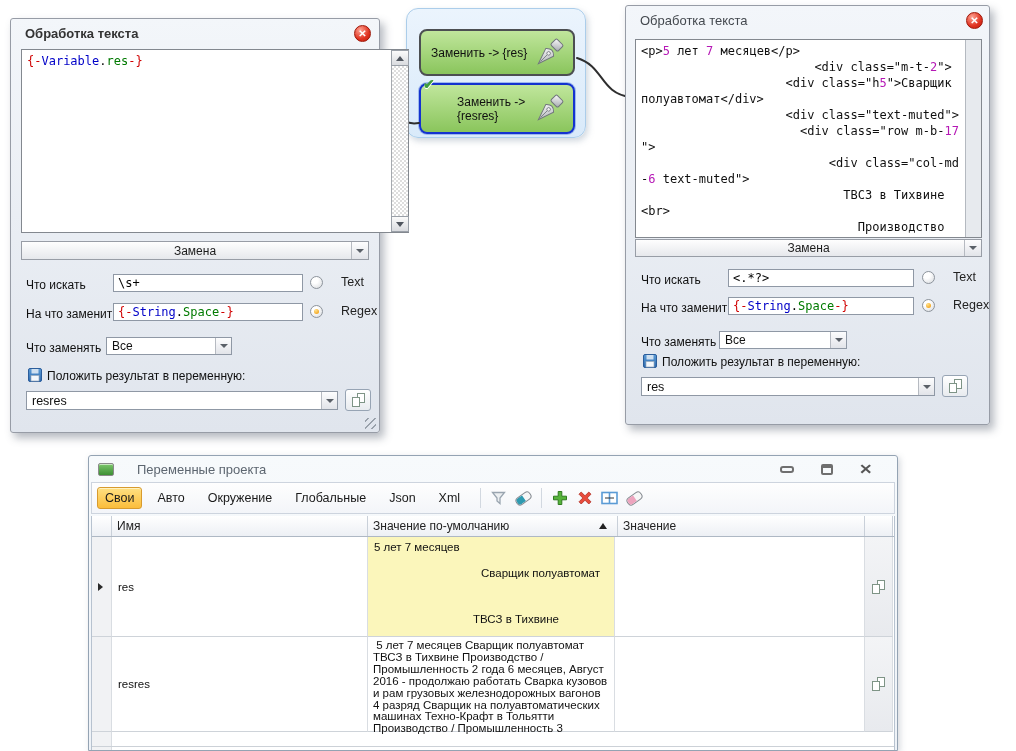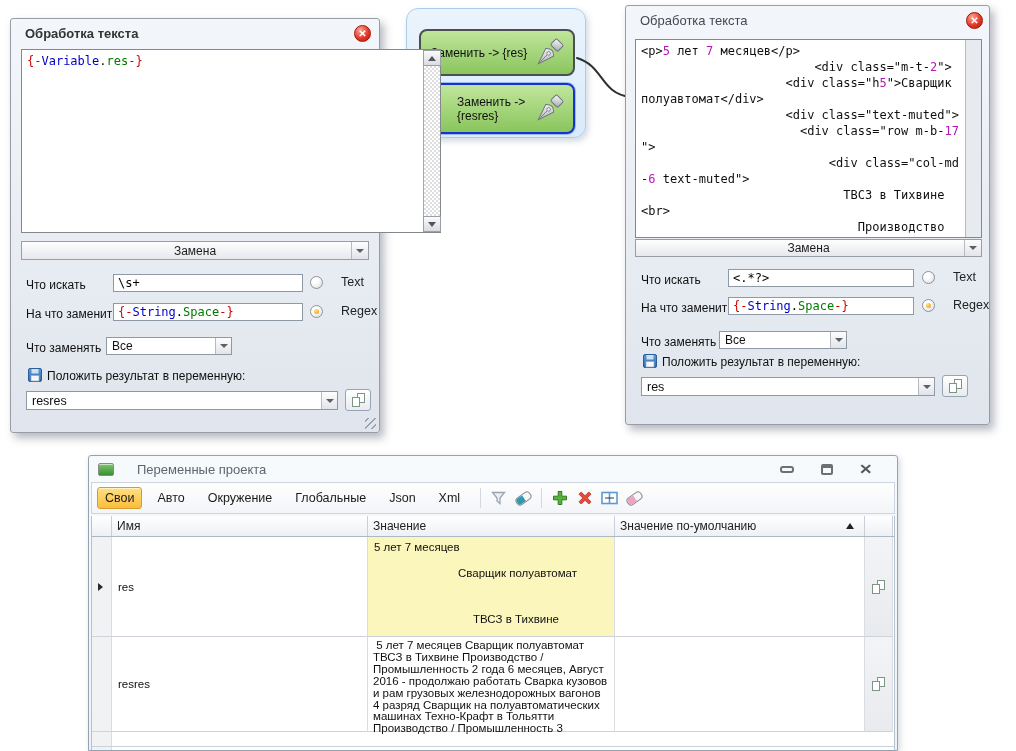--- a/index.html
+++ b/index.html
@@ -155,21 +155,21 @@
 
 <svg id="connectors" width="1016" height="751">
   <path d="M 374 99 C 398 104, 396 127, 419 123" stroke="#2e2e2e" stroke-width="2" fill="none" stroke-linecap="round"></path>
   <path d="M 577 58 C 604 66, 600 93, 630 97" stroke="#2e2e2e" stroke-width="2" fill="none" stroke-linecap="round"></path>
 </svg>
 
 <div id="ld" class="dialog">
   <div class="dlg-title">Обработка текста</div>
   <div class="close-btn">✕</div>
 
-  <div class="code-area" style="left:10px; top:30px; width:420px; height:184px;">
+  <div class="code-area" style="left:10px; top:30px; width:388px; height:184px;">
     <div class="code-inner" style="right:17px;">
       <div class="cl"><span class="sr">{-</span><span class="sb">Variable</span>.<span class="sg">res</span><span class="sr">-}</span></div>
     </div>
     <div class="vscroll">
       <div class="sbtn up">
           <span class="tri-up"></span>
         </div>
       <div class="sbtn down">
           <span class="tri-down"></span>
         </div>
@@ -386,36 +386,36 @@
     </span>
     <span class="tbtn">
       <span class="eraser pink"></span>
     </span>
   </div>
 
   <div class="vw-table">
     <div class="thead">
       <div class="th w-gutter"></div>
       <div class="th w-name">Имя</div>
-      <div class="th w-value">Значение</div>
       <div class="th w-default">
         <span>Значение по-умолчанию</span>
         <span class="sort-arrow"></span>
       </div>
+      <div class="th w-value">Значение</div>
       <div class="th w-copy"></div>
     </div>
 
     <div class="vrow row1">
       <div class="td gutter w-gutter">
         <span class="rsel"></span>
       </div>
       <div class="td namecell w-name">res</div>
       <div class="td valuecell hl w-value">
         <div class="vl" style="left:6px; top:4px;">5 лет 7 месяцев</div>
-        <div class="vl" style="left:90px; top:30px;text-align:center;">Сварщик полуавтомат</div>
+        <div class="vl" style="left:113px; top:30px;text-align:center;">Сварщик полуавтомат</div>
         <div class="vl" style="left:105px; top:76px;">ТВСЗ в Тихвине</div>
       </div>
       <div class="td w-default"></div>
       <div class="td copycell w-copy">
         <span class="copy-glyph">
             <i></i>
             <i></i>
           </span>
       </div>
     </div>

